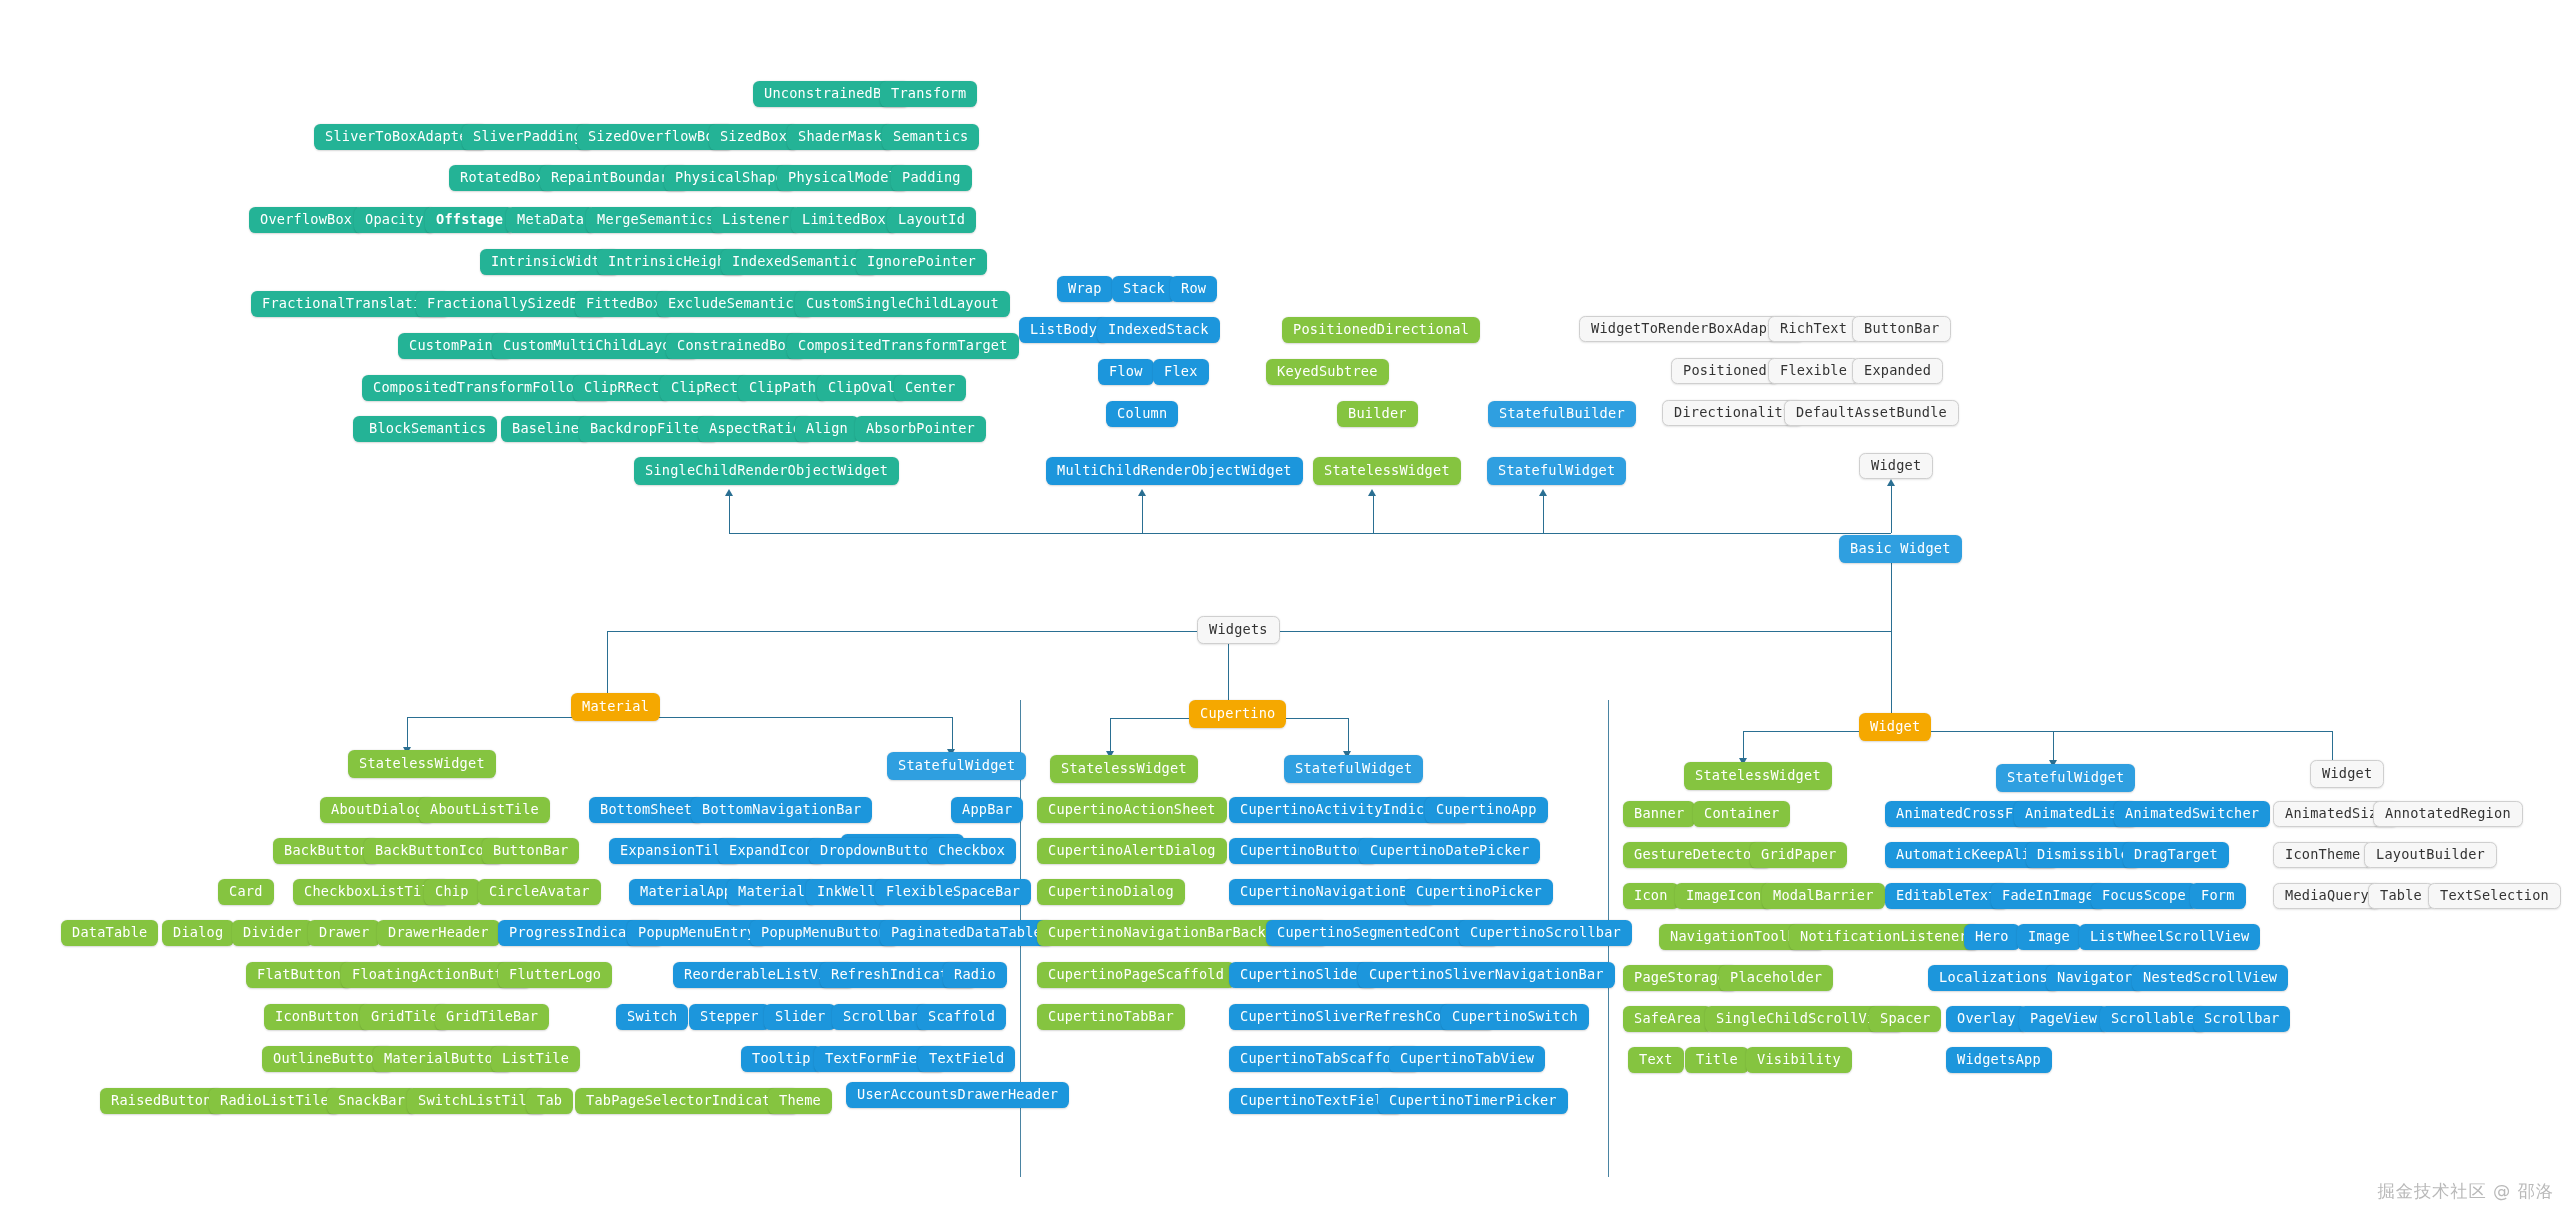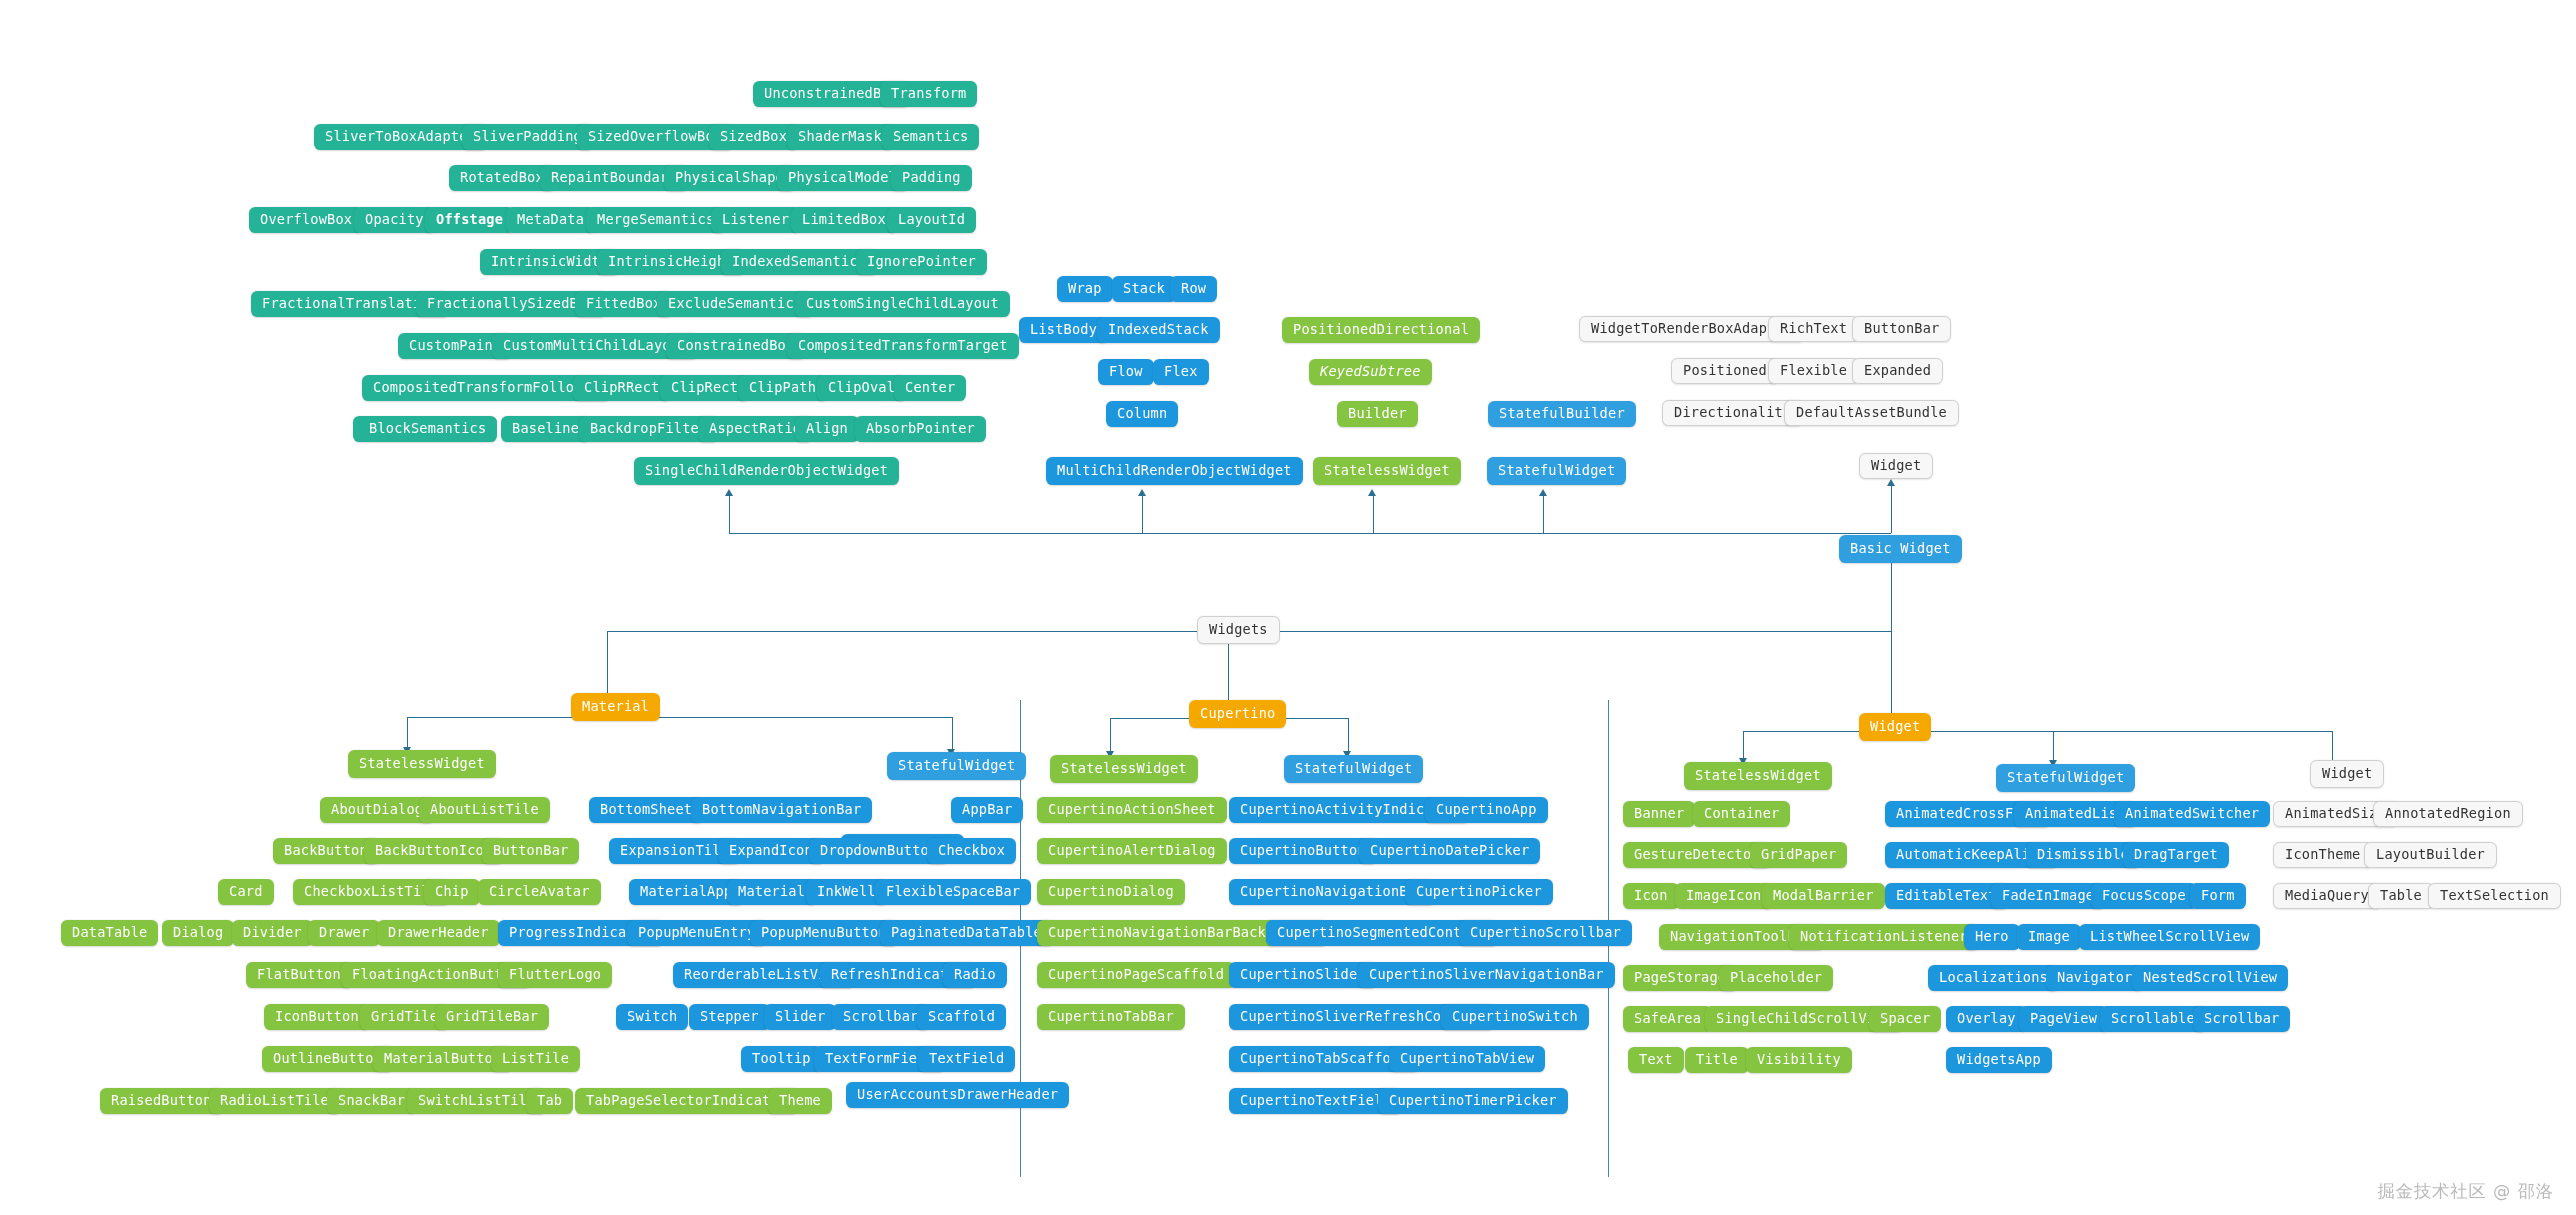--- a/index.html
+++ b/index.html
@@ -165,21 +165,21 @@
   <div class="node blue" style="left:1097px;top:317px;">IndexedStack</div>
 
   <div class="node blue" style="left:1098px;top:359px;">Flow</div>
   <div class="node blue" style="left:1153px;top:359px;">Flex</div>
 
   <div class="node blue" style="left:1106px;top:401px;">Column</div>
 
   <div class="node blue big" style="left:1046px;top:457px;">MultiChildRenderObjectWidget</div>
 
   <div class="node green" style="left:1282px;top:317px;">PositionedDirectional</div>
-  <div class="node green" style="left:1309px;top:359px;font-style:italic;">KeyedSubtree</div>
+  <div class="node green" style="left:1266px;top:359px;">KeyedSubtree</div>
   <div class="node green" style="left:1337px;top:401px;">Builder</div>
   <div class="node green big" style="left:1313px;top:457px;">StatelessWidget</div>
 
   <div class="node bluea" style="left:1488px;top:401px;">StatefulBuilder</div>
   <div class="node bluea big" style="left:1487px;top:457px;">StatefulWidget</div>
 
   <div class="node grey" style="left:1579px;top:316px;">WidgetToRenderBoxAdapter</div>
   <div class="node grey" style="left:1768px;top:316px;">RichText</div>
   <div class="node grey" style="left:1852px;top:316px;">ButtonBar</div>
 

